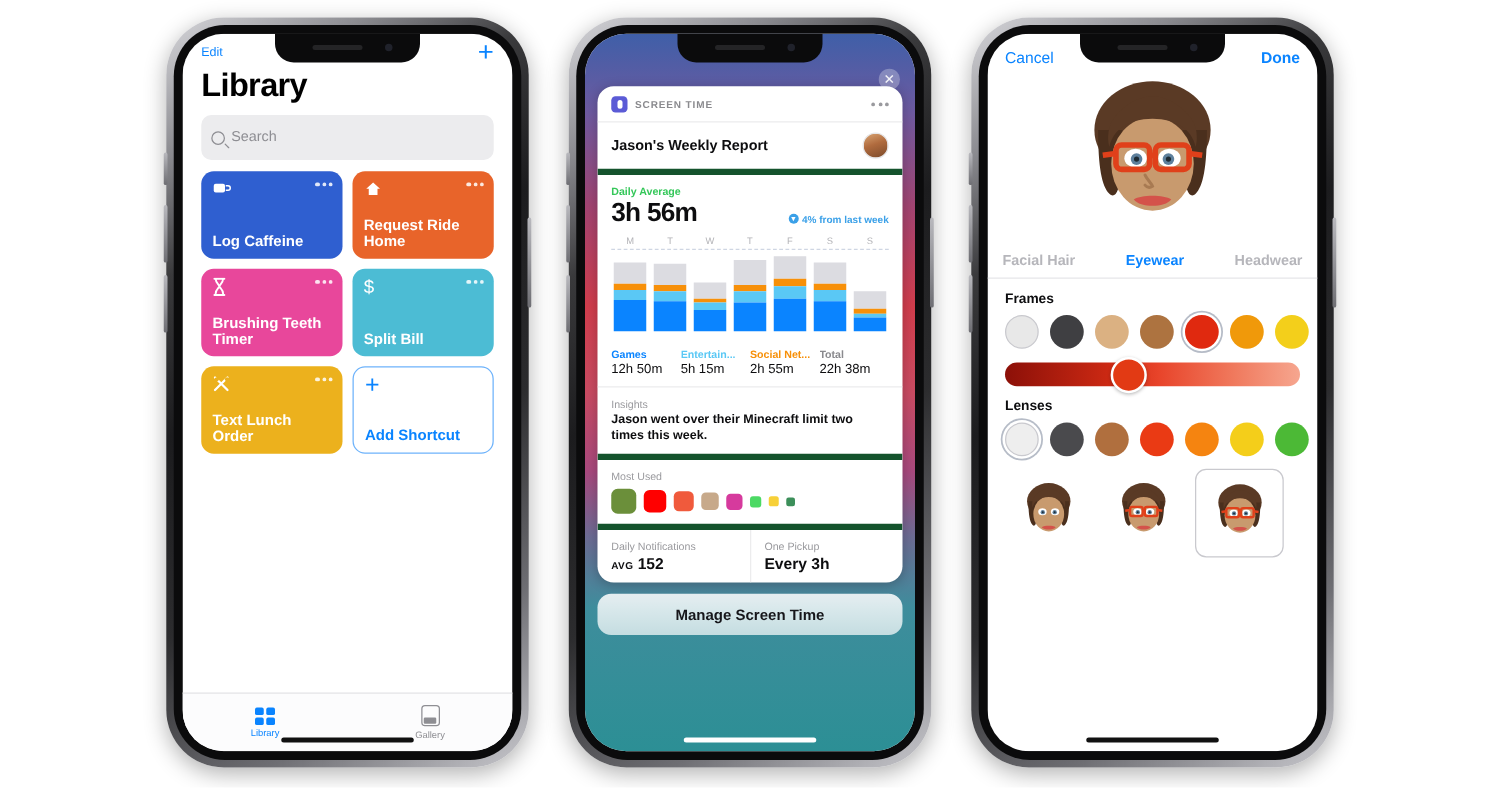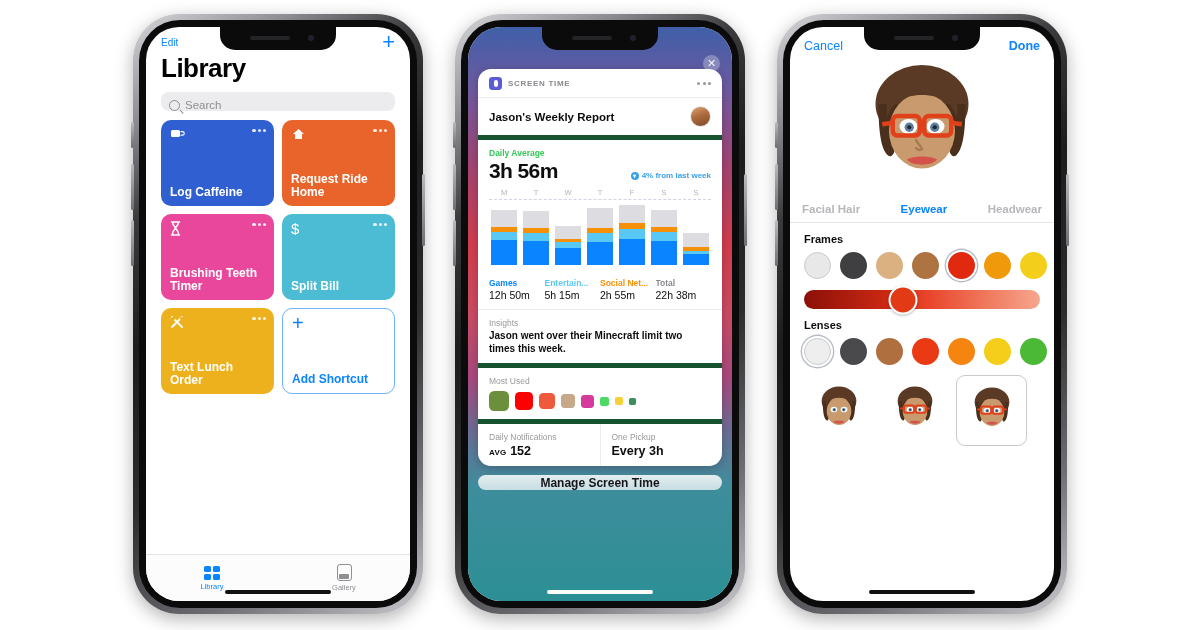--- a/index.html
+++ b/index.html
@@ -52,27 +52,27 @@
   .batt::after{content:"";position:absolute;right:-3px;top:2.2px;width:1.6px;height:3.6px;background:#000;border-radius:0 1px 1px 0;}
   .batt i{position:absolute;left:1px;top:1px;bottom:1px;width:12px;background:#000;border-radius:1px;display:block;}
 
   
   #phone1{left:133px;top:14px;}
   .p1{height:100%;display:flex;flex-direction:column;background:#fff;}
   .navrow{display:flex;justify-content:space-between;align-items:center;padding:6px 15px 0;}
   .nav-edit{color:#0a84ff;font-size:10px;}
   .nav-plus{color:#0a84ff;font-size:22px;line-height:18px;font-weight:300;}
   .bigtitle{font-size:26px;font-weight:bold;color:#000;padding:2px 15px 8px;letter-spacing:-.5px;}
-  .searchbar{margin:0 15px 9px;height:19px;background:#ececee;border-radius:8px;
-    display:flex;align-items:flex-end;gap:5px;padding:0 8px;}
+  .searchbar{margin:0 15px 9px;height:36px;background:#ececee;border-radius:8px;
+    display:flex;align-items:center;gap:5px;padding:0 8px;}
   .searchbar .txt{color:#8e8e93;font-size:11.5px;}
   .mag{width:9px;height:9px;border:1.4px solid #8e8e93;border-radius:50%;position:relative;flex:none;}
   .mag::after{content:"";position:absolute;right:-4px;bottom:-2.5px;width:4.5px;height:1.4px;background:#8e8e93;transform:rotate(45deg);border-radius:1px;}
   .grid{display:grid;grid-template-columns:1fr 1fr;gap:8px;padding:0 15px;}
-  .card{height:86px;border-radius:10px;position:relative;padding:7px 9px;
+  .card{height:70px;border-radius:10px;position:relative;padding:7px 9px;
     display:flex;flex-direction:column;justify-content:space-between;box-sizing:border-box;}
   .card .lbl{color:#fff;font-size:12px;font-weight:bold;line-height:13px;}
   .dots{position:absolute;right:8px;top:9px;display:flex;gap:2px;}
   .dots i{width:3.2px;height:3.2px;border-radius:50%;background:rgba(255,255,255,.85);display:block;}
   .cicon{font-size:15px;color:#fff;line-height:15px;height:17px;}
   .card.add{background:#fff;border:1.3px solid #6eb3fb;}
   .card.add .lbl{color:#0a84ff;}
   .card.add .cicon{color:#0a84ff;font-weight:300;font-size:20px;}
   .tabbar{margin-top:auto;border-top:1px solid #e3e3e6;background:#fcfcfd;
     height:46px;display:flex;align-items:center;}
@@ -130,21 +130,21 @@
   .sec-h{font-size:8.5px;color:#9a9a9e;}
   .insight-t{font-size:10px;font-weight:bold;color:#0d0d0f;line-height:12.5px;margin-top:2px;}
   .apps{display:flex;align-items:center;gap:6px;margin-top:5px;}
   .app{border-radius:5px;flex:none;}
   .stats2{display:flex;}
   .stats2 .cell{flex:1;padding:8px 11px;}
   .stats2 .cell+.cell{border-left:1px solid #ececed;}
   .cell .k{font-size:8.5px;color:#9a9a9e;}
   .cell .v{font-size:12.5px;font-weight:bold;color:#0d0d0f;margin-top:2px;}
   .cell .v small{font-size:8px;letter-spacing:.3px;}
-  .manage{margin:9px 10px 0;height:15px;border-radius:11px;
+  .manage{margin:9px 10px 0;height:33px;border-radius:11px;
     background:linear-gradient(180deg,rgba(255,255,255,.86),rgba(255,255,255,.70));
     display:flex;align-items:center;justify-content:center;
     font-size:12px;font-weight:bold;color:#16161a;}
 
   
   #phone3{left:777px;top:14px;}
   .p3{height:100%;background:#fff;display:flex;flex-direction:column;}
   .p3nav{display:flex;justify-content:space-between;padding:12px 14px 0;font-size:12.5px;color:#0a84ff;}
   .memoji-stage{height:150px;display:flex;align-items:center;justify-content:center;}
   .seg{display:flex;justify-content:space-between;padding:0 12px 7px;border-bottom:1px solid #e6e6e9;}

